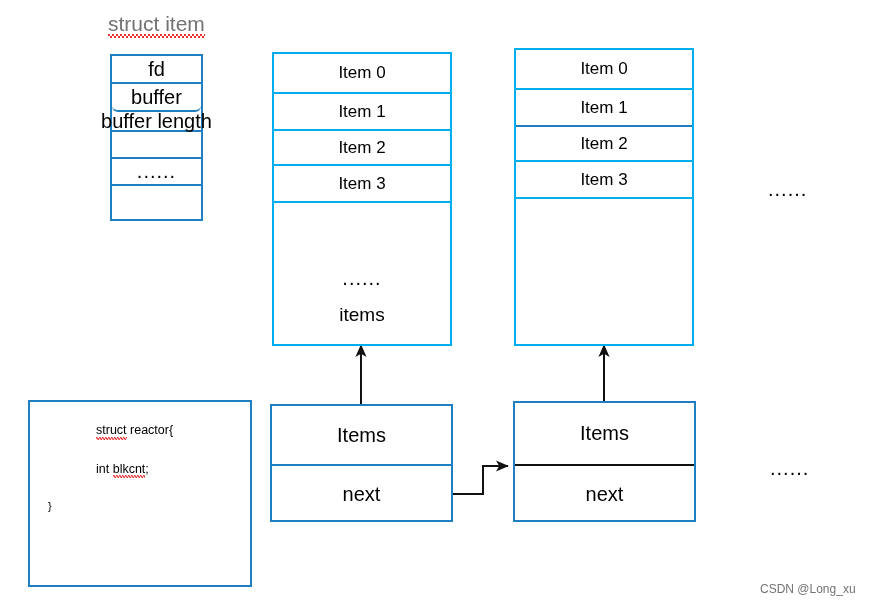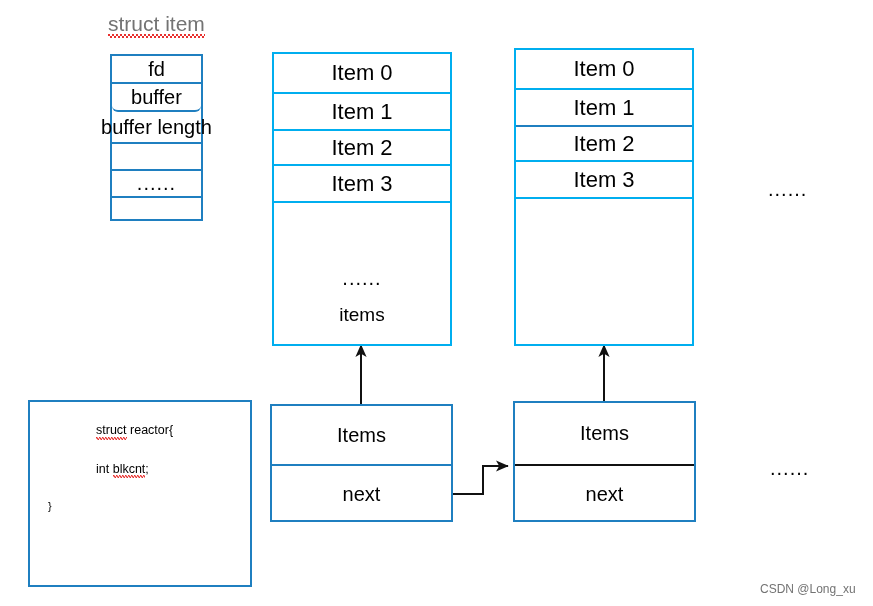--- a/index.html
+++ b/index.html
@@ -77,21 +77,21 @@
     border: 2px solid #00AEEF;
     box-sizing: border-box;
     background: #fff;
   }
   .ia-row {
     box-sizing: border-box;
     border-bottom: 2px solid #00AEEF;
     display: flex;
     align-items: center;
     justify-content: center;
-    font-size: 22px;
+    font-size: 17px;
     white-space: nowrap;
   }
   .ia-row.dark-divider { border-bottom: 2px solid #1F7FC0; }
   .ia-tail {
     box-sizing: border-box;
     display: flex;
     flex-direction: column;
     align-items: center;
     justify-content: flex-start;
     font-size: 19px;
@@ -201,21 +201,21 @@
     <span class="squiggle">struct item</span>
   </div>
 
   <div class="abs struct-item-box" style="left:110px; top:54px; width:93px; height:167px;">
     <div class="si-row" style="height:28px;">
       <span>fd</span>
     </div>
     <div class="si-row" style="height:28px;border-radius:6px;">
       <span>buffer</span>
     </div>
-    <div class="si-row si-overflow" style="height:32px;">
+    <div class="si-row si-overflow" style="height:20px;">
       <span>buffer length</span>
     </div>
     <div class="si-row" style="height:27px;">
       <span></span>
     </div>
     <div class="si-row si-dots" style="height:27px;">
       <span>......</span>
     </div>
     <div class="si-row" style="height:25px;">
       <span></span>

